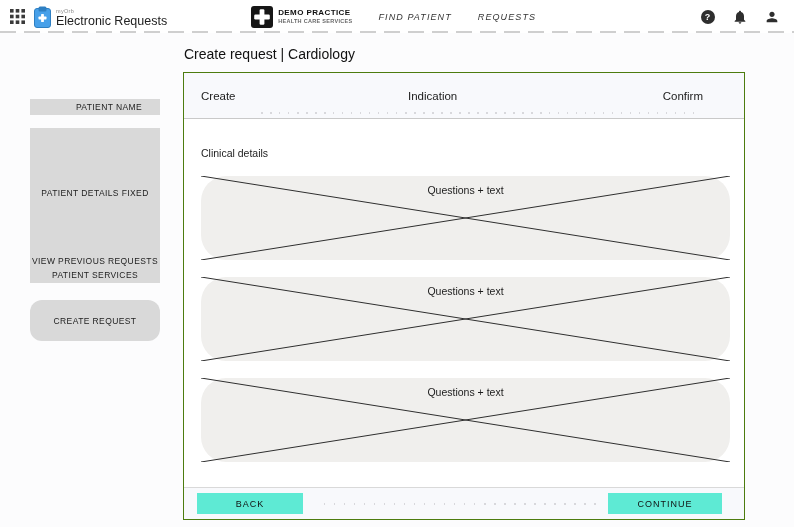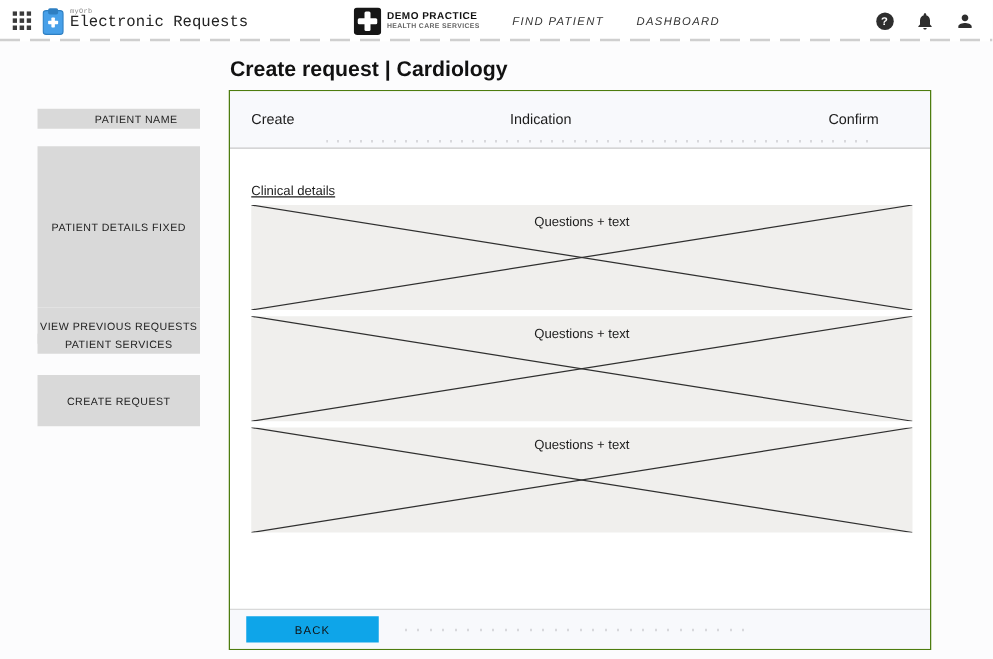--- a/index.html
+++ b/index.html
@@ -16,21 +16,21 @@
   .topbar {
     position: absolute; top: 0; left: 0; width: 794px; height: 33px;
     background: #fff;
     display: flex; align-items: center;
   }
   .topbar::after {
     content: ""; position: absolute; left: 0; right: 0; bottom: 0; height: 2px;
     background: repeating-linear-gradient(to right, #cfcfcf 0 16px, transparent 16px 24px);
   }
   .grid-icon { margin-left: 10px; width: 15px; height: 15px; cursor: pointer; flex: none; }
-  .logo { display: flex; align-items: flex-start; margin-left: 9px; cursor: pointer; font-family: Liberation Mono, monospace; }
+  .logo { display: flex; align-items: flex-end; margin-left: 9px; cursor: pointer; }
   .logo-text { margin-left: 5px; line-height: 1; }
   .app-tagline { font-size: 5.5px; color: #8a8a8a; letter-spacing: .3px; display: block; }
   .app-name { font-size: 12.5px; font-weight: 500; color: #222; display: block; margin-top: 1px; }
   .practice { display: flex; align-items: center; margin-left: 84px; cursor: pointer; }
   .practice-text { margin-left: 5px; line-height: 1; }
   .practice-name { display: block; font-size: 8px; font-weight: 700; letter-spacing: .4px; color: #111; }
   .practice-sub { display: block; font-size: 5.5px; font-weight: 700; letter-spacing: .3px; color: #666; margin-top: 2.5px; }
   .nav-link {
     font-size: 9px; letter-spacing: 1.1px; font-weight: 500; color: #333;
     margin-left: 26px; cursor: pointer; white-space: nowrap; font-style: italic;
@@ -44,30 +44,30 @@
   }
 
   
   .side-box {
     position: absolute; left: 30px; width: 130px;
     background: #d9d9d9;
     display: flex; align-items: center; justify-content: center;
     font-size: 8.5px; font-weight: 500; letter-spacing: .4px; color: #222;
     text-align: center;
   }
-  .sb-name { top: 87px; height: 16px; padding-left: 28px; }
-  .sb-details-fixed { top: 117px; height: 129px; text-align: right; }
+  .sb-name { top: 99px; height: 16px; padding-left: 28px; }
+  .sb-details-fixed { top: 128px; height: 129px; text-align: right; }
   .sb-prev { top: 246px; height: 29px; cursor: pointer; }
   .sb-pdetails { top: 267px; height: 16px; cursor: pointer; }
-  .sb-create { top: 300px; height: 41px; cursor: pointer; }
+  .sb-create { top: 300px; height: 41px; cursor: pointer; border-radius: 12px; }
 
   
   .page-title {
     position: absolute; left: 184px; top: 46px;
-    font-size: 17px; font-weight: 700; color: #111;
+    font-size: 14px; font-weight: 400; color: #111;
   }
   .panel {
     position: absolute; left: 183px; top: 72px; width: 562px; height: 448px;
     background: #fff; border: 1px solid #4d7c0f;
     display: flex; flex-direction: column;
   }
   .tabs {
     position: relative; flex: none; height: 46px;
     background: #f8f9fc; border-bottom: 1px solid #c9c9c9;
     display: flex; align-items: center;
@@ -77,45 +77,45 @@
   .tab-indication { position: absolute; left: 224px; }
   .tab-confirm { position: absolute; right: 41px; }
   .tabs-dots {
     position: absolute; bottom: 4px; left: 77px; width: 440px; height: 2px;
     background: repeating-linear-gradient(to right, #d8d8dc 0 1.5px, transparent 1.5px 9px);
   }
 
   .content {
     flex: 1 1 auto; overflow: hidden;
     padding: 0 14px 0 17px;
-    text-decoration: underline;
   }
   .section-title { font-size: 10.5px; color: #1c1c1c; margin-top: 28px; height: 12px; }
   .ph-box {
-    position: relative; margin-top: 5px; height: 84px;
+    position: relative; margin-top: 17px; height: 84px;
     background: #f0efed;
+    border-radius: 25px;
   }
   .ph-box svg { position: absolute; inset: 0; width: 100%; height: 100%; display: block; }
   .ph-label {
     position: absolute; top: 8px; left: 0; right: 0;
     text-align: center; font-size: 10.5px; color: #1c1c1c;
   }
 
   .panel-footer {
     position: relative; flex: none; height: 32px;
     background: #f8f9fc; border-top: 1px solid #d9d9d9;
     display: flex; align-items: center;
   }
   .footer-dots {
     position: absolute; left: 140px; top: 15px; width: 272px; height: 2px;
     background: repeating-linear-gradient(to right, #d8d8dc 0 1.5px, transparent 1.5px 10px);
   }
   .btn {
     position: absolute; top: 5px; height: 21px;
-    background: #0ea5e9; border: none;
+    background: #5eead4; border: none;
     font-family: "Liberation Sans", sans-serif;
     font-size: 9px; letter-spacing: 1px; color: #111;
     display: flex; align-items: center; justify-content: center;
     cursor: pointer;
   }
   .btn-back { left: 13px; width: 106px; }
   .btn-continue { right: 22px; width: 114px; }
 </style>
 </head>
 <body>
@@ -154,21 +154,21 @@
       <rect x="8.6" y="3.2" width="4.8" height="15.6" rx="1.2" fill="#fff"></rect>
       <rect x="3.2" y="8.6" width="15.6" height="4.8" rx="1.2" fill="#fff"></rect>
     </svg>
     <span class="practice-text">
       <span class="practice-name">DEMO PRACTICE</span>
       <span class="practice-sub">HEALTH CARE SERVICES</span>
     </span>
   </div>
 
   <span class="nav-link">FIND PATIENT</span>
-  <span class="nav-link">DASHBOARD</span>
+  <span class="nav-link">REQUESTS</span>
 
   <div class="top-actions">
     <div class="icon-btn">
       <span class="help-circle">?</span>
     </div>
     <div class="icon-btn">
       <svg width="16" height="16" viewBox="0 0 24 24">
         <path fill="#2e2e2e" d="M12 22c1.1 0 2-.9 2-2h-4c0 1.1.9 2 2 2zm6-6v-5c0-3.07-1.63-5.64-4.5-6.32V4c0-.83-.67-1.5-1.5-1.5s-1.5.67-1.5 1.5v.68C7.64 5.36 6 7.92 6 11v5l-2 2v1h16v-1l-2-2z"></path>
       </svg>
     </div>
@@ -219,14 +219,15 @@
         <line x1="0" y1="0" x2="100" y2="100" stroke="#2f2f2f" stroke-width="1" vector-effect="non-scaling-stroke"></line>
         <line x1="100" y1="0" x2="0" y2="100" stroke="#2f2f2f" stroke-width="1" vector-effect="non-scaling-stroke"></line>
       </svg>
       <span class="ph-label">Questions + text</span>
     </div>
   </div>
 
   <div class="panel-footer">
     <span class="footer-dots"></span>
     <button class="btn btn-back">BACK</button>
+    <button class="btn btn-continue">CONTINUE</button>
   </div>
 </div>
 
 </body></html>

